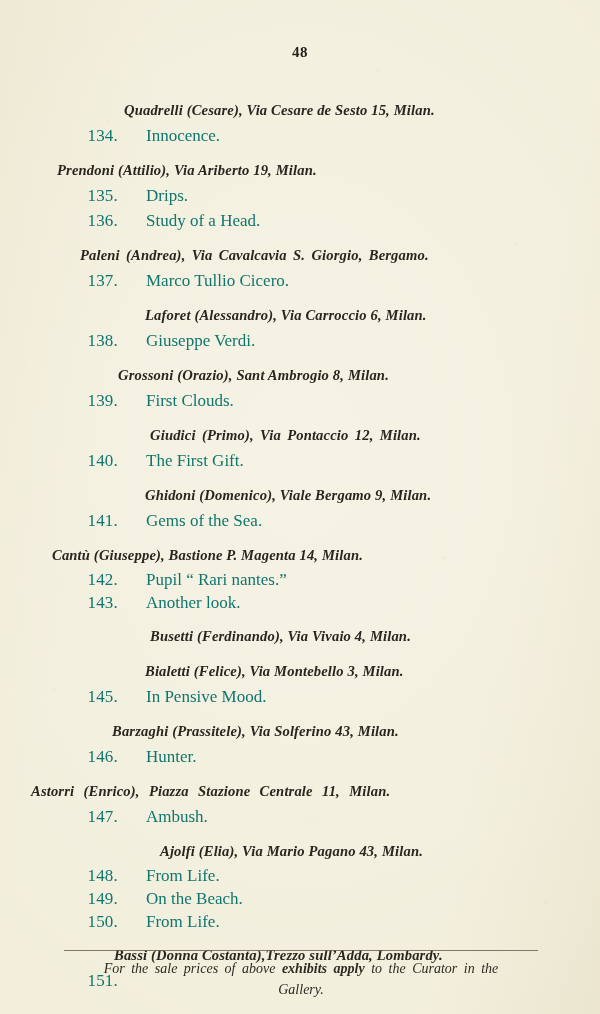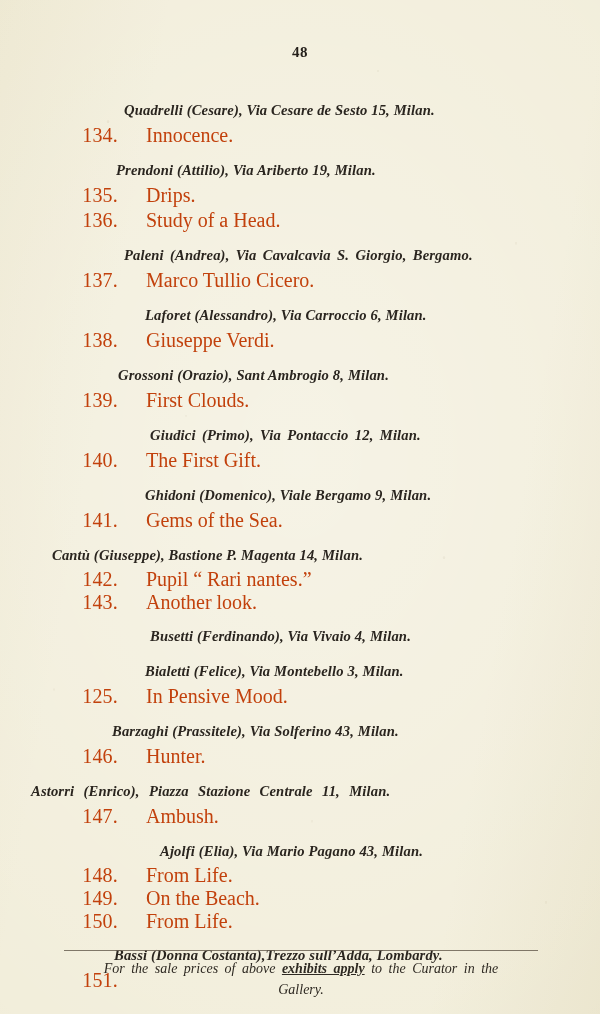--- a/index.html
+++ b/index.html
@@ -83,41 +83,41 @@
     line-height: 26px;
     color: #2a251f;
     white-space: nowrap;
     letter-spacing: .15px;
     margin-top: 9px;
   }
   .artist.first { margin-top: 15px; }
 
   
   .ind-a { padding-left: 124px; }
-  .ind-b { padding-left: 116px; }
+  .ind-b { padding-left: 57px; }
   .ind-c { padding-left: 52px; }
-  .ind-d { padding-left: 80px; margin-left: 44px; }
+  .ind-d { padding-left: 80px; }
   .ind-e { padding-left: 150px; }
   .ind-f { padding-left: 118px; }
   .ind-g { padding-left: 145px; }
   .ind-h { padding-left: 114px; }
   .ind-i { padding-left: 31px; }
   .ind-j { padding-left: 160px; }
   .ind-k { padding-left: 112px; }
 
   
   .spread-1 { word-spacing: 2.5px; }
   .spread-2 { word-spacing: 5.5px; }
 
   
   .work {
     display: flex;
-    font-size: 20px;
+    font-size: 17px;
     line-height: 25px;
-    color: #c2410c;
+    color: #0f766e;
     white-space: nowrap;
   }
   .work .num {
     width: 50px;
     flex: 0 0 50px;
     text-align: right;
     padding-right: 0;
     margin-left: 68px;
     letter-spacing: .2px;
   }
@@ -149,21 +149,21 @@
     margin-bottom: 7px;
   }
   .footer-text {
     font-style: italic;
     font-size: 14px;
     line-height: 21px;
     text-align: center;
     color: #2e2922;
     word-spacing: 3px;
   }
-  .footer-text b { font-weight: bold; text-decoration: underline; }
+  .footer-text b { font-weight: bold; }
   .footer-line2 { display: block; word-spacing: normal; }
 </style>
 </head>
 <body>
 
 <div class="paper"></div>
 <div class="speckle"></div>
 
 <div class="page">
 
@@ -246,21 +246,21 @@
       </div>
     </div>
 
     <div class="entry">
       <div class="artist ind-e">Busetti (Ferdinando), Via Vivaio 4, Milan.</div>
     </div>
 
     <div class="entry">
       <div class="artist ind-g">Bialetti (Felice), Via Montebello 3, Milan.</div>
       <div class="work">
-        <span class="num">125.</span>
+        <span class="num">145.</span>
         <span class="title">In Pensive Mood.</span>
       </div>
     </div>
 
     <div class="entry">
       <div class="artist ind-k">Barzaghi (Prassitele), Via Solferino 43, Milan.</div>
       <div class="work">
         <span class="num">146.</span>
         <span class="title">Hunter.</span>
       </div>

